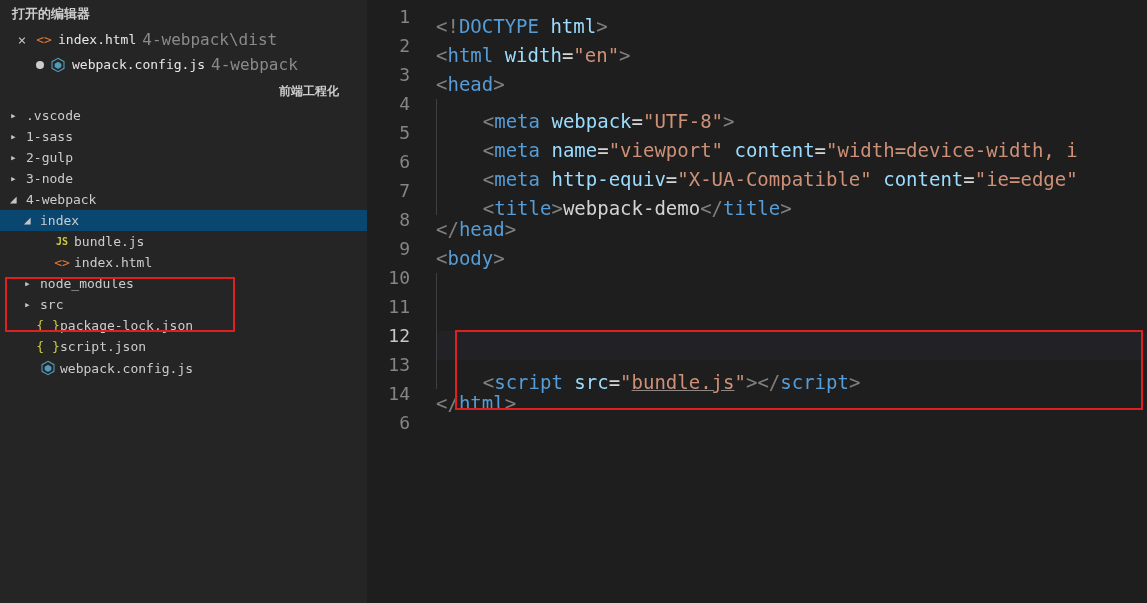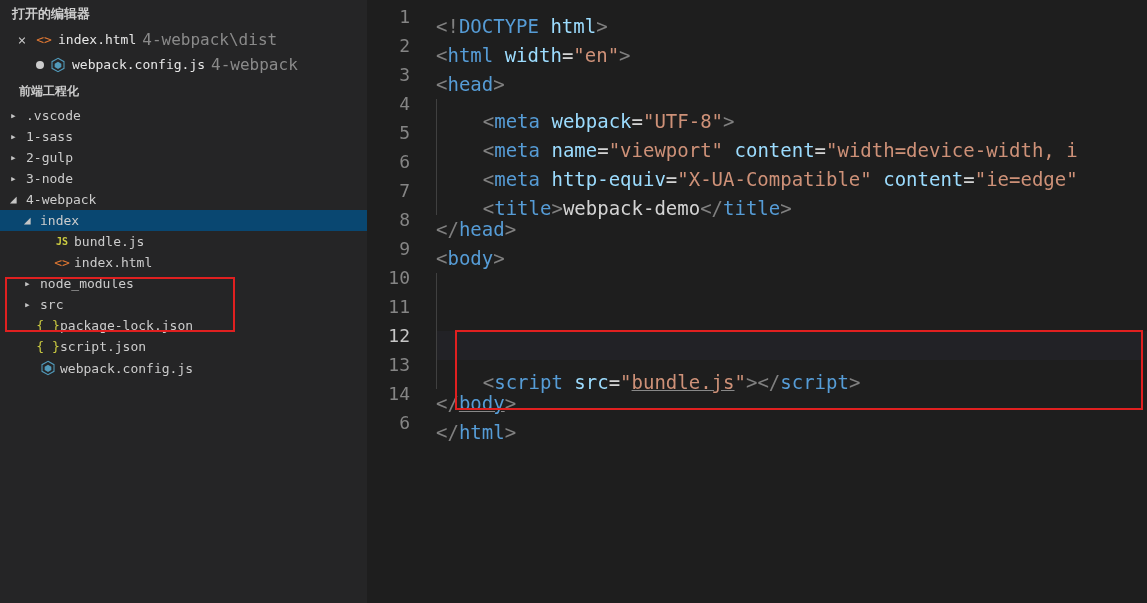--- a/index.html
+++ b/index.html
@@ -42,24 +42,25 @@
 .blank-x { width: 16px; }
 .dirty-dot {
   width: 8px; height: 8px;
   border-radius: 50%;
   background: #cccccc;
 }
 .file-icon { width: 16px; display: inline-flex; justify-content: center; }
 .editor-label { color: #e7e7e7; }
 .editor-path { color: #8a8a8a; font-size: 16px; }
 .panel-title {
-  padding: 6px 19px 5px;
+  padding: 6px 28px 5px;
   font-weight: bold;
   font-size: 12px;
   color: #cccccc;
+  text-align: right;
 }
 .tree { flex: 1; overflow: hidden; }
 .tree-item {
   display: flex;
   align-items: center;
   padding: 3px 10px;
   gap: 4px;
   cursor: pointer;
   white-space: nowrap;
 }
@@ -256,19 +257,18 @@
       <div class="code-line"><span class="guide"></span>    <span class="p-gray">&lt;</span><span class="p-tag">meta</span> <span class="p-attr">webpack</span><span class="p-txt">=</span><span class="p-str">"UTF-8"</span><span class="p-gray">&gt;</span></div>
       <div class="code-line"><span class="guide"></span>    <span class="p-gray">&lt;</span><span class="p-tag">meta</span> <span class="p-attr">name</span><span class="p-txt">=</span><span class="p-str">"viewport"</span> <span class="p-attr">content</span><span class="p-txt">=</span><span class="p-str">"width=device-width, i</span></div>
       <div class="code-line"><span class="guide"></span>    <span class="p-gray">&lt;</span><span class="p-tag">meta</span> <span class="p-attr">http-equiv</span><span class="p-txt">=</span><span class="p-str">"X-UA-Compatible"</span> <span class="p-attr">content</span><span class="p-txt">=</span><span class="p-str">"ie=edge"</span></div>
       <div class="code-line"><span class="guide"></span>    <span class="p-gray">&lt;</span><span class="p-tag">title</span><span class="p-gray">&gt;</span><span class="p-txt">webpack-demo</span><span class="p-gray">&lt;/</span><span class="p-tag">title</span><span class="p-gray">&gt;</span></div>
       <div class="code-line"><span class="p-gray">&lt;/</span><span class="p-tag">head</span><span class="p-gray">&gt;</span></div>
       <div class="code-line"><span class="p-gray">&lt;</span><span class="p-tag">body</span><span class="p-gray">&gt;</span></div>
       <div class="code-line"><span class="guide"></span></div>
       <div class="code-line"><span class="guide"></span></div>
       <div class="code-line current-line"><span class="guide"></span></div>
       <div class="code-line"><span class="guide"></span>    <span class="p-gray">&lt;</span><span class="p-tag">script</span> <span class="p-attr">src</span><span class="p-txt">=</span><span class="p-str">"<span class="p-underline">bundle.js</span>"</span><span class="p-gray">&gt;&lt;/</span><span class="p-tag">script</span><span class="p-gray">&gt;</span></div>
-      <div class="code-line"><span class="p-gray">&lt;/</span><span class="p-tag p-underline">body</span><span class="p-gray">&gt;</span></div>
       <div class="code-line"><span class="p-gray">&lt;/</span><span class="p-tag">html</span><span class="p-gray">&gt;</span></div>
     </div>
 </div>
 
 <div class="red-box1"></div>
 <div class="red-box2"></div>
 
 </body></html>

